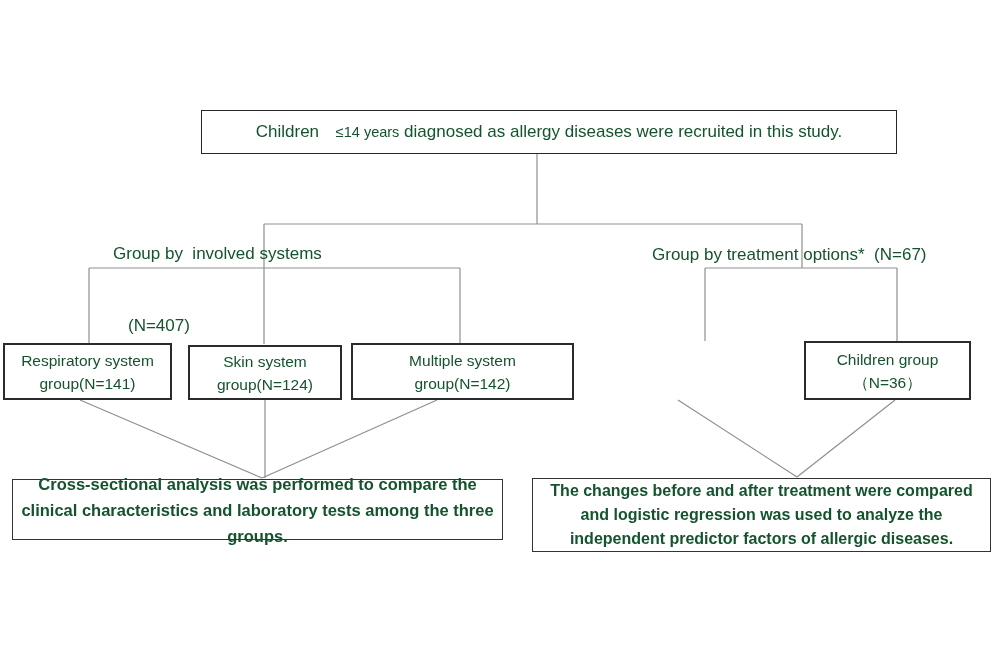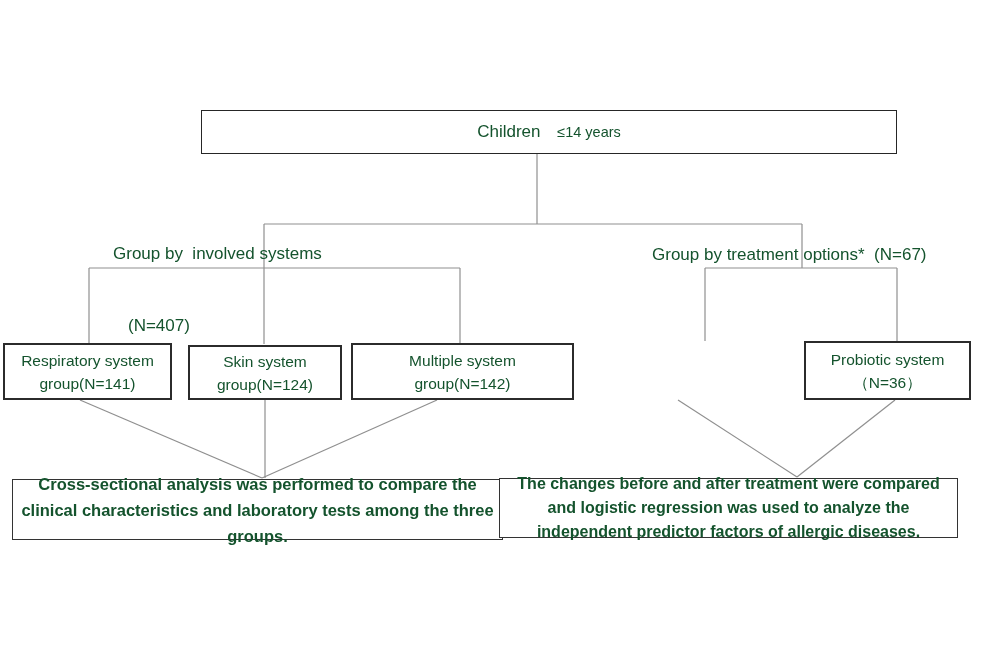--- a/index.html
+++ b/index.html
@@ -51,21 +51,21 @@
   .gb-skin        { left: 188px; top: 345px; width: 154px; height: 55px; }
   .gb-multiple    { left: 351px; top: 343px; width: 223px; height: 57px; }
   .gb-dietary     { left: 603px; top: 341px; width: 168px; height: 59px; }
   .gb-probiotic   { left: 804px; top: 341px; width: 167px; height: 59px; }
   .outcome-box {
     border: 1.5px solid #333333;
     padding: 20px 6px;
     font-weight: bold;
   }
   .ob-left  { left: 12px;  top: 479px; width: 491px; height: 61px; font-size: 16.5px; line-height: 26px; }
-  .ob-right { left: 499px; top: 478px; width: 459px; height: 60px; font-size: 16px;   line-height: 24px; text-align: center; }
+  .ob-right { left: 532px; top: 478px; width: 459px; height: 74px; font-size: 16px;   line-height: 24px; text-align: center; }
 </style>
 </head>
 <body>
 
 <div class="stage">
 
   <svg class="connectors" viewBox="0 0 1000 664" xmlns="http://www.w3.org/2000/svg">
     <g stroke="#8f8f8f" stroke-width="1.2" fill="none">
       <line x1="537" y1="154" x2="537" y2="224"></line>
       <line x1="264" y1="224" x2="802" y2="224"></line>
@@ -79,21 +79,21 @@
       <line x1="897" y1="268" x2="897" y2="341"></line>
       <line x1="80" y1="400" x2="262" y2="478"></line>
       <line x1="265" y1="400" x2="265" y2="478"></line>
       <line x1="437" y1="400" x2="262" y2="478"></line>
       <line x1="678" y1="400" x2="797" y2="477"></line>
       <line x1="895" y1="400" x2="797" y2="477"></line>
     </g>
   </svg>
 
   <div class="box top-box">
-    <span>Children </span><span class="small">≤14 years</span>
+    <span>Children </span><span class="small">≤14 years</span><span> diagnosed as allergy diseases were recruited in this study.</span>
   </div>
 
   <div class="branch-label label-left">
     <div>Group by  involved systems</div>
     <div class="n-line">(N=407)</div>
   </div>
 
   <div class="branch-label label-right">
     <div>Group by treatment options*  (N=67)</div>
   </div>
@@ -108,21 +108,21 @@
     <div>group(N=124)</div>
   </div>
 
   <div class="box group-box gb-multiple">
     <div>Multiple system</div>
     <div>group(N=142)</div>
   </div>
 
 
   <div class="box group-box gb-probiotic">
-    <div>Probiotic system</div>
+    <div>Children group</div>
     <div>（N=36）</div>
   </div>
 
   <div class="box outcome-box ob-left">
     <div>Cross-sectional analysis was performed to compare the clinical characteristics and laboratory tests among the three groups.</div>
   </div>
 
   <div class="box outcome-box ob-right">
     <div>The changes before and after treatment were compared and logistic regression was used to analyze the independent predictor factors of allergic diseases.</div>
   </div>

